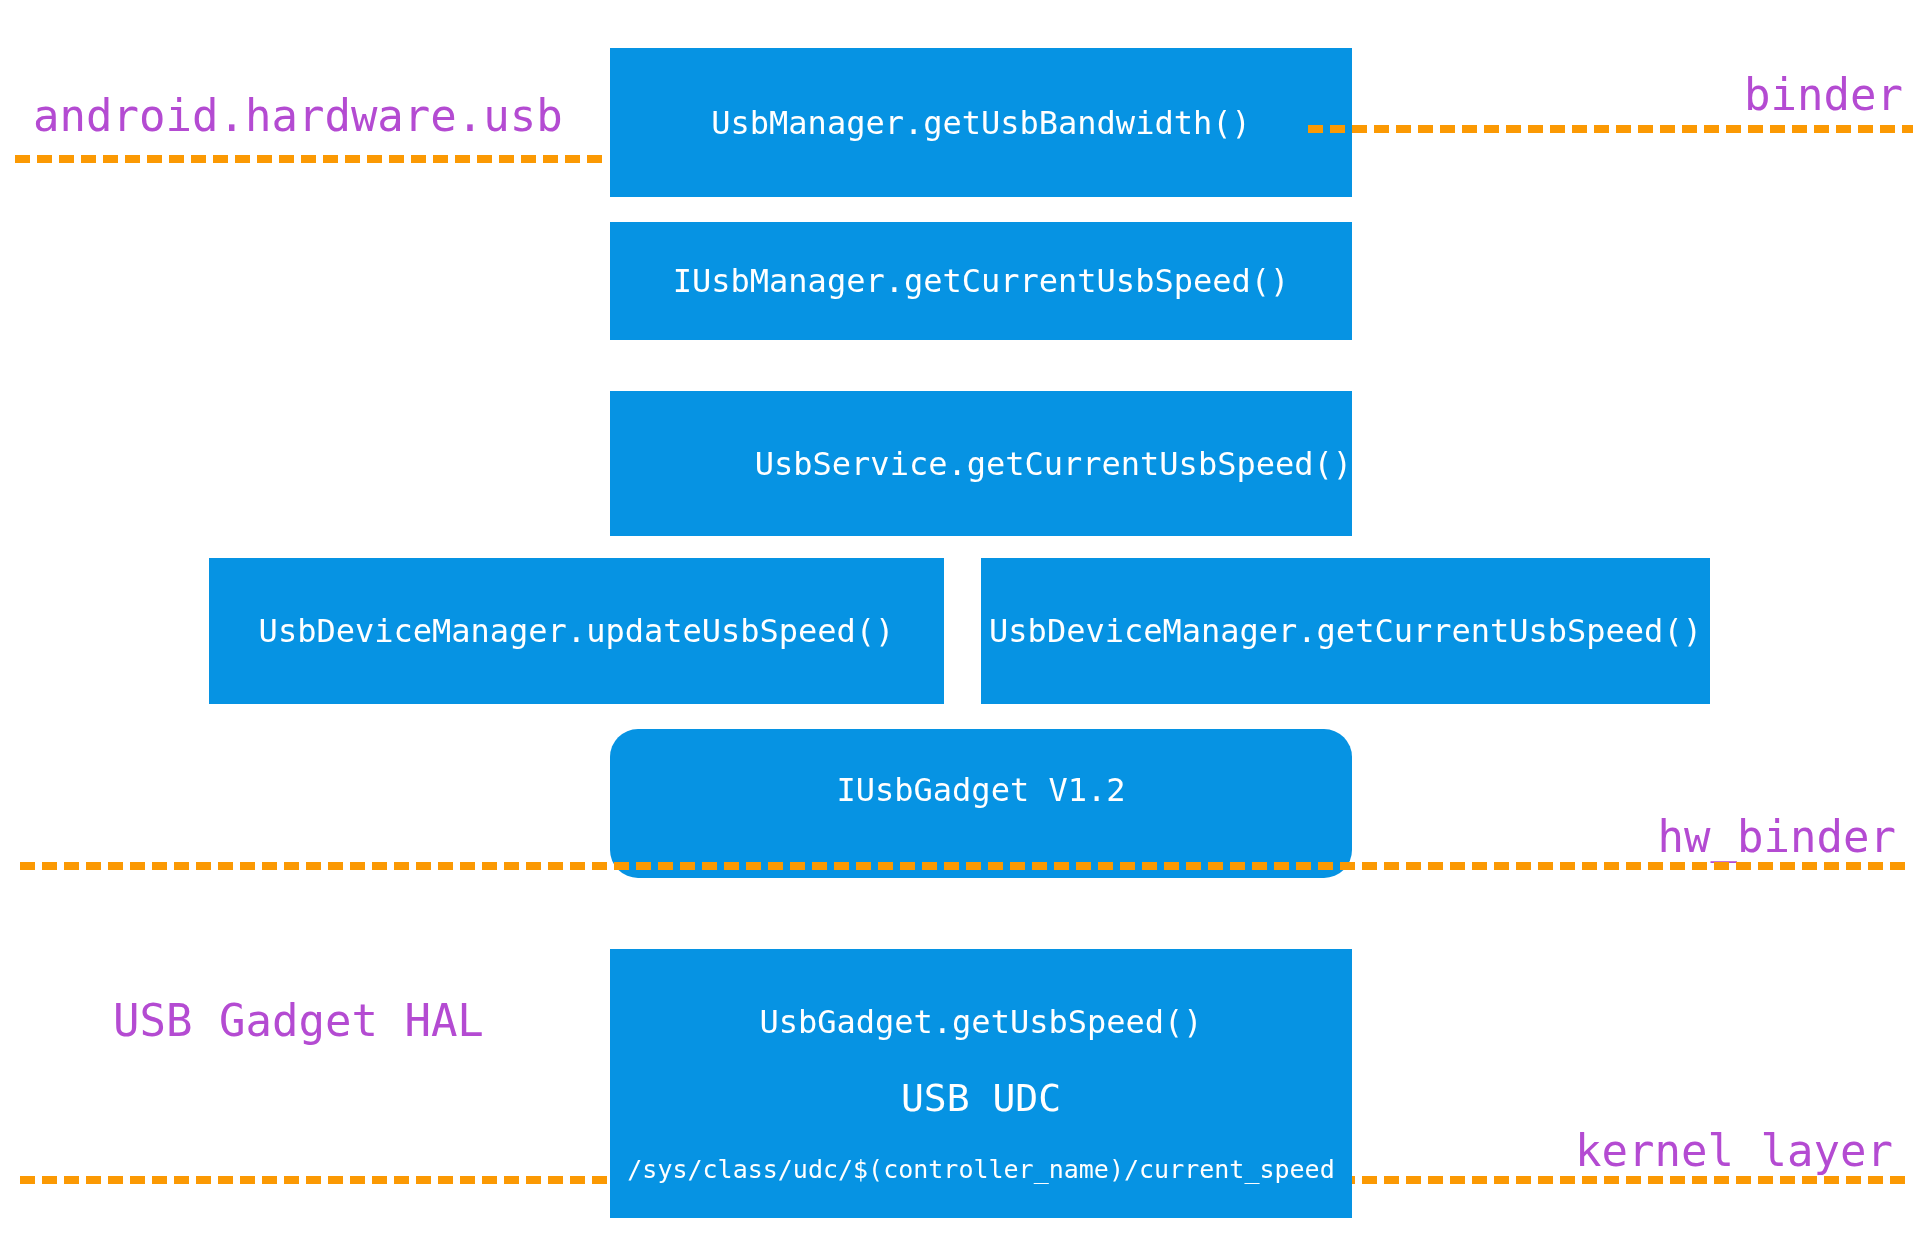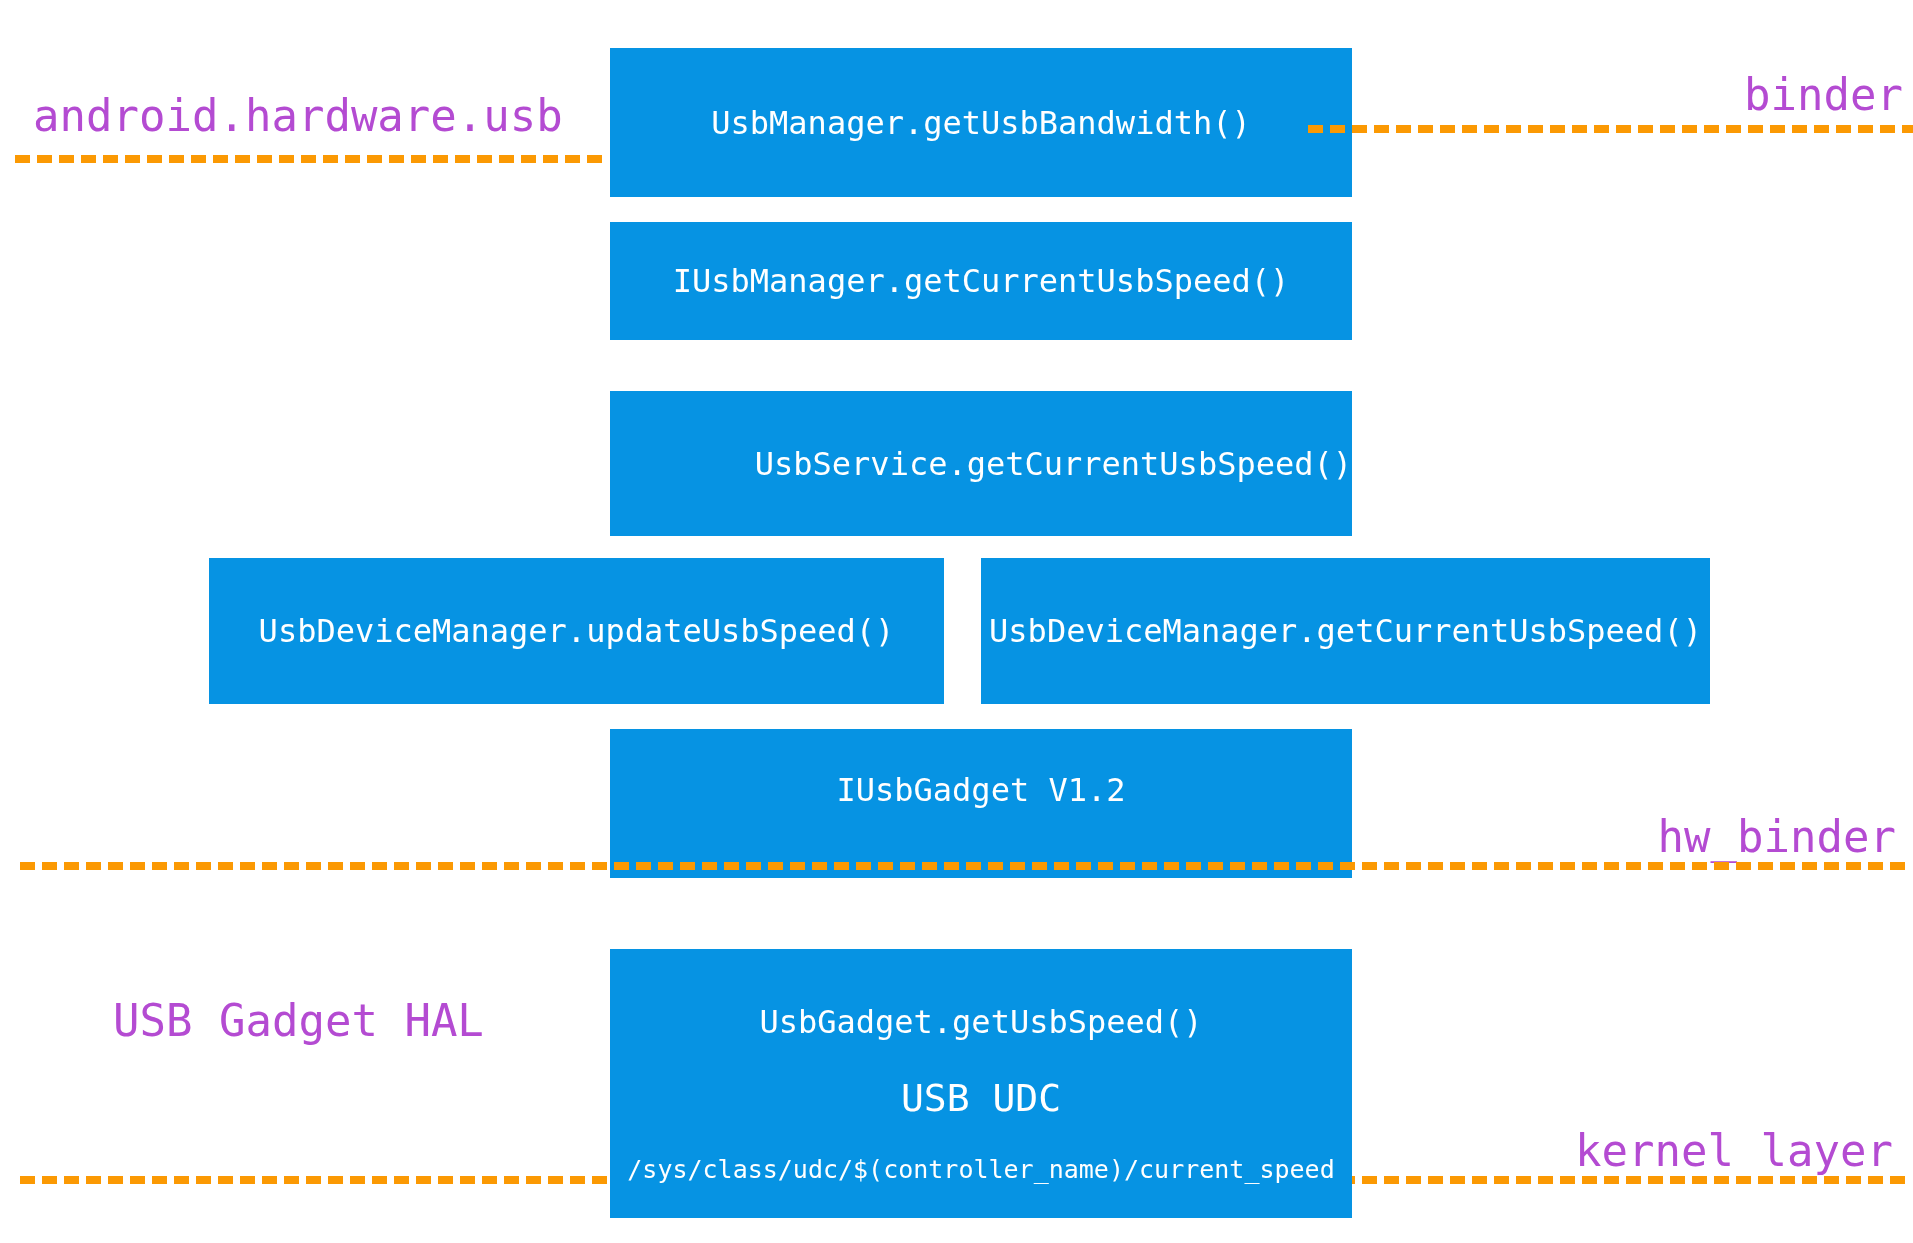--- a/index.html
+++ b/index.html
@@ -25,21 +25,21 @@
     justify-content:center;
     text-align:center;
     z-index:1;
     box-sizing:border-box;
   }
   .box-1{left:610px;top:48px;width:742px;height:149px;}
   .box-2{left:610px;top:222px;width:742px;height:118px;}
   .box-3{left:610px;top:391px;width:742px;height:145px;align-items:flex-end;}
   .box-4l{left:209px;top:558px;width:735px;height:146px;}
   .box-4r{left:981px;top:558px;width:729px;height:146px;}
-  .box-5{left:610px;top:729px;width:742px;height:149px;padding-bottom:26px;}
+  .box-5{left:610px;top:729px;width:742px;height:149px;padding-bottom:26px;border-radius:28px;}
   .box-6{left:610px;top:901px;width:742px;height:146px;margin-top:48px;}
   .box-7{left:610px;top:1071px;width:742px;height:147px;padding-bottom:28px;gap:32px;}
   .box-5 .line{line-height:1.45;}
   .box-7 .title{font-size:38px;line-height:1.25;}
   .box-7 .path{font-size:25px;line-height:1.3;}
 
   
   .dash{
     position:absolute;
     height:8px;

